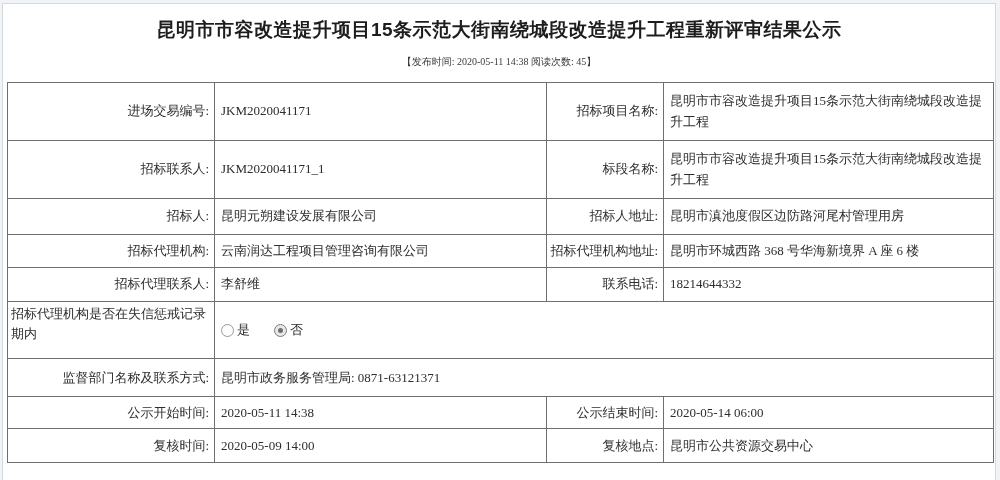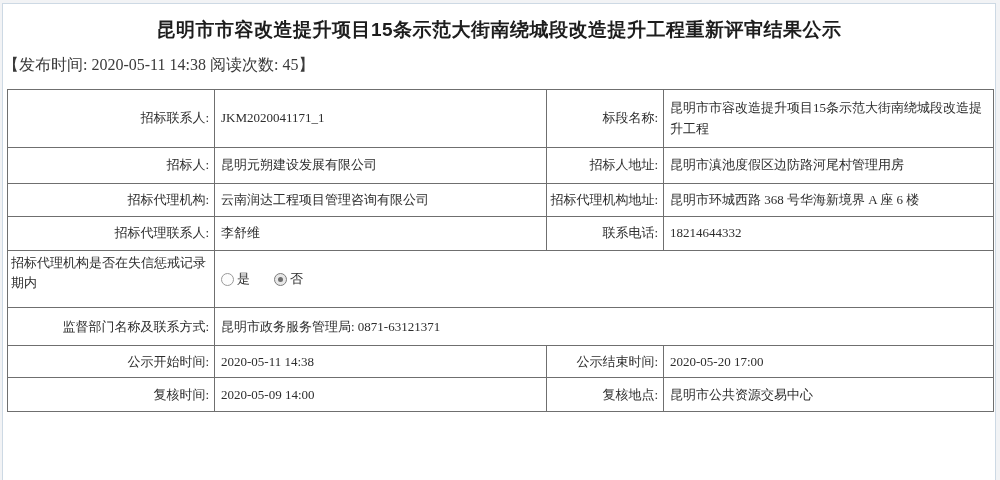--- a/index.html
+++ b/index.html
@@ -16,22 +16,22 @@
     margin-top: 13px;
     text-align: center;
     font-family: "Liberation Sans", "DejaVu Sans", sans-serif;
     font-weight: bold;
     font-size: 19px;
     color: #1d1d1d;
     letter-spacing: 0.5px;
   }
   .meta-line {
     margin-top: 12px;
-    text-align: left;
-    font-size: 16px;
+    text-align: center;
+    font-size: 10px;
     color: #3a3a3a;
   }
   table.detail {
     margin-left: 4px;
     margin-top: 13px;
     width: 986px;
     border-collapse: collapse;
     table-layout: fixed;
   }
   table.detail td {
@@ -72,20 +72,26 @@
 
   <table class="detail">
     <colgroup>
       <col style="width:207px">
         <col style="width:332px">
         <col style="width:117px">
         <col style="width:330px">
     </colgroup>
     <tbody>
       <tr>
+        <td class="lbl h58">进场交易编号:</td>
+        <td class="val h58">JKM2020041171</td>
+        <td class="lbl h58">招标项目名称:</td>
+        <td class="val h58">昆明市市容改造提升项目15条示范大街南绕城段改造提升工程</td>
+      </tr>
+      <tr>
         <td class="lbl h58">招标联系人:</td>
         <td class="val h58">JKM2020041171_1</td>
         <td class="lbl h58">标段名称:</td>
         <td class="val h58">昆明市市容改造提升项目15条示范大街南绕城段改造提升工程</td>
       </tr>
       <tr>
         <td class="lbl h36">招标人:</td>
         <td class="val h36">昆明元朔建设发展有限公司</td>
         <td class="lbl h36">招标人地址:</td>
         <td class="val h36">昆明市滇池度假区边防路河尾村管理用房</td>
@@ -118,21 +124,21 @@
         </td>
       </tr>
       <tr>
         <td class="lbl h38">监督部门名称及联系方式:</td>
         <td class="val h38" colspan="3">昆明市政务服务管理局: 0871-63121371</td>
       </tr>
       <tr>
         <td class="lbl h32">公示开始时间:</td>
         <td class="val h32">2020-05-11 14:38</td>
         <td class="lbl h32">公示结束时间:</td>
-        <td class="val h32">2020-05-20 17:00</td>
+        <td class="val h32">2020-05-14 06:00</td>
       </tr>
       <tr>
         <td class="lbl h34">复核时间:</td>
         <td class="val h34">2020-05-09 14:00</td>
         <td class="lbl h34">复核地点:</td>
         <td class="val h34">昆明市公共资源交易中心</td>
       </tr>
 
     </tbody>
   </table>

